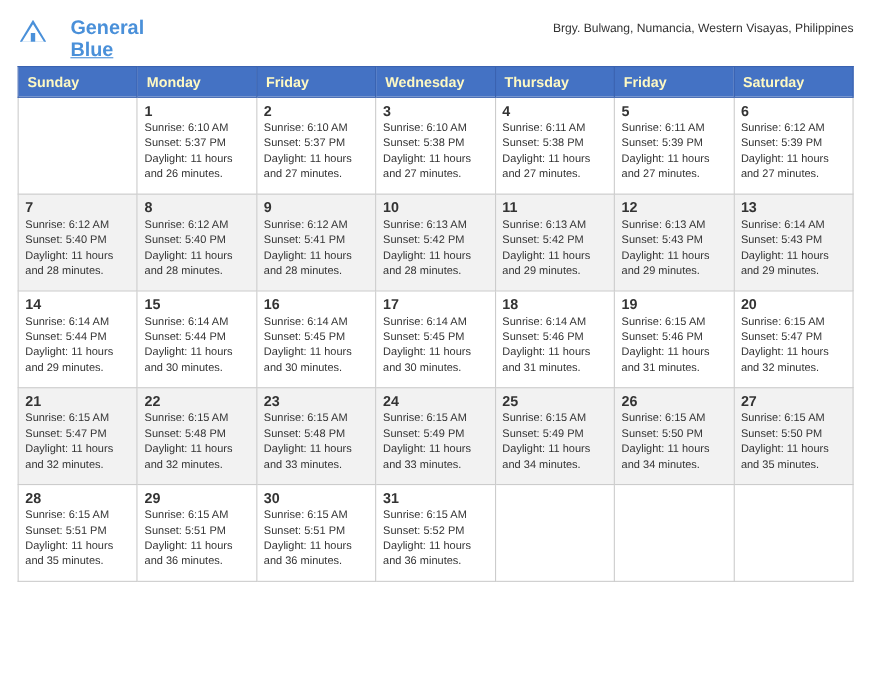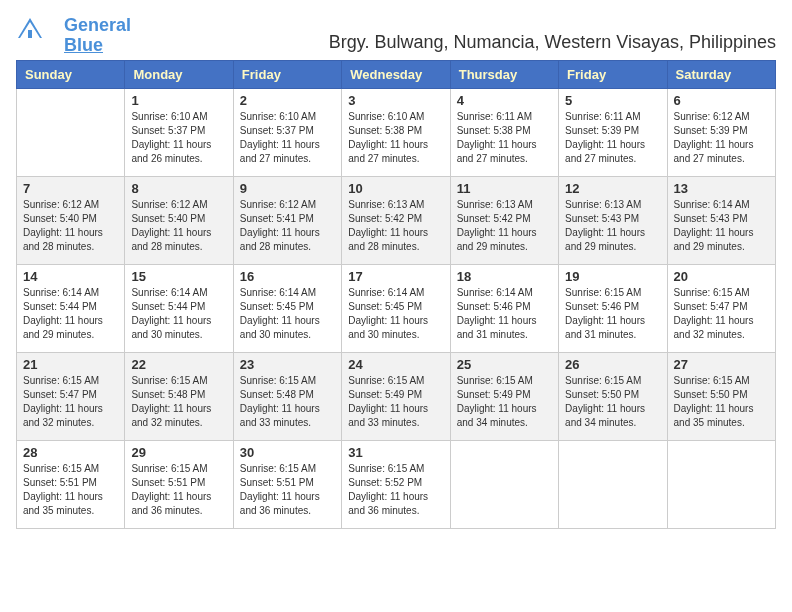--- a/index.html
+++ b/index.html
@@ -35,23 +35,23 @@
     }
     .title-block {
       text-align: right;
     }
     .main-title {
       font-size: 36px;
       font-weight: bold;
       color: #333;
     }
     .subtitle {
-      font-size: 18px;
-      color: #333;
-      margin-top: 16px;
+      font-size: 11px;
+      color: #333;
+      margin-top: 4px;
     }
     .calendar {
       width: 100%;
       border-collapse: collapse;
       font-size: 11px;
     }
     .calendar thead th {
       background-color: #4472c4;
       color: #fef9c3;
       text-align: left;

